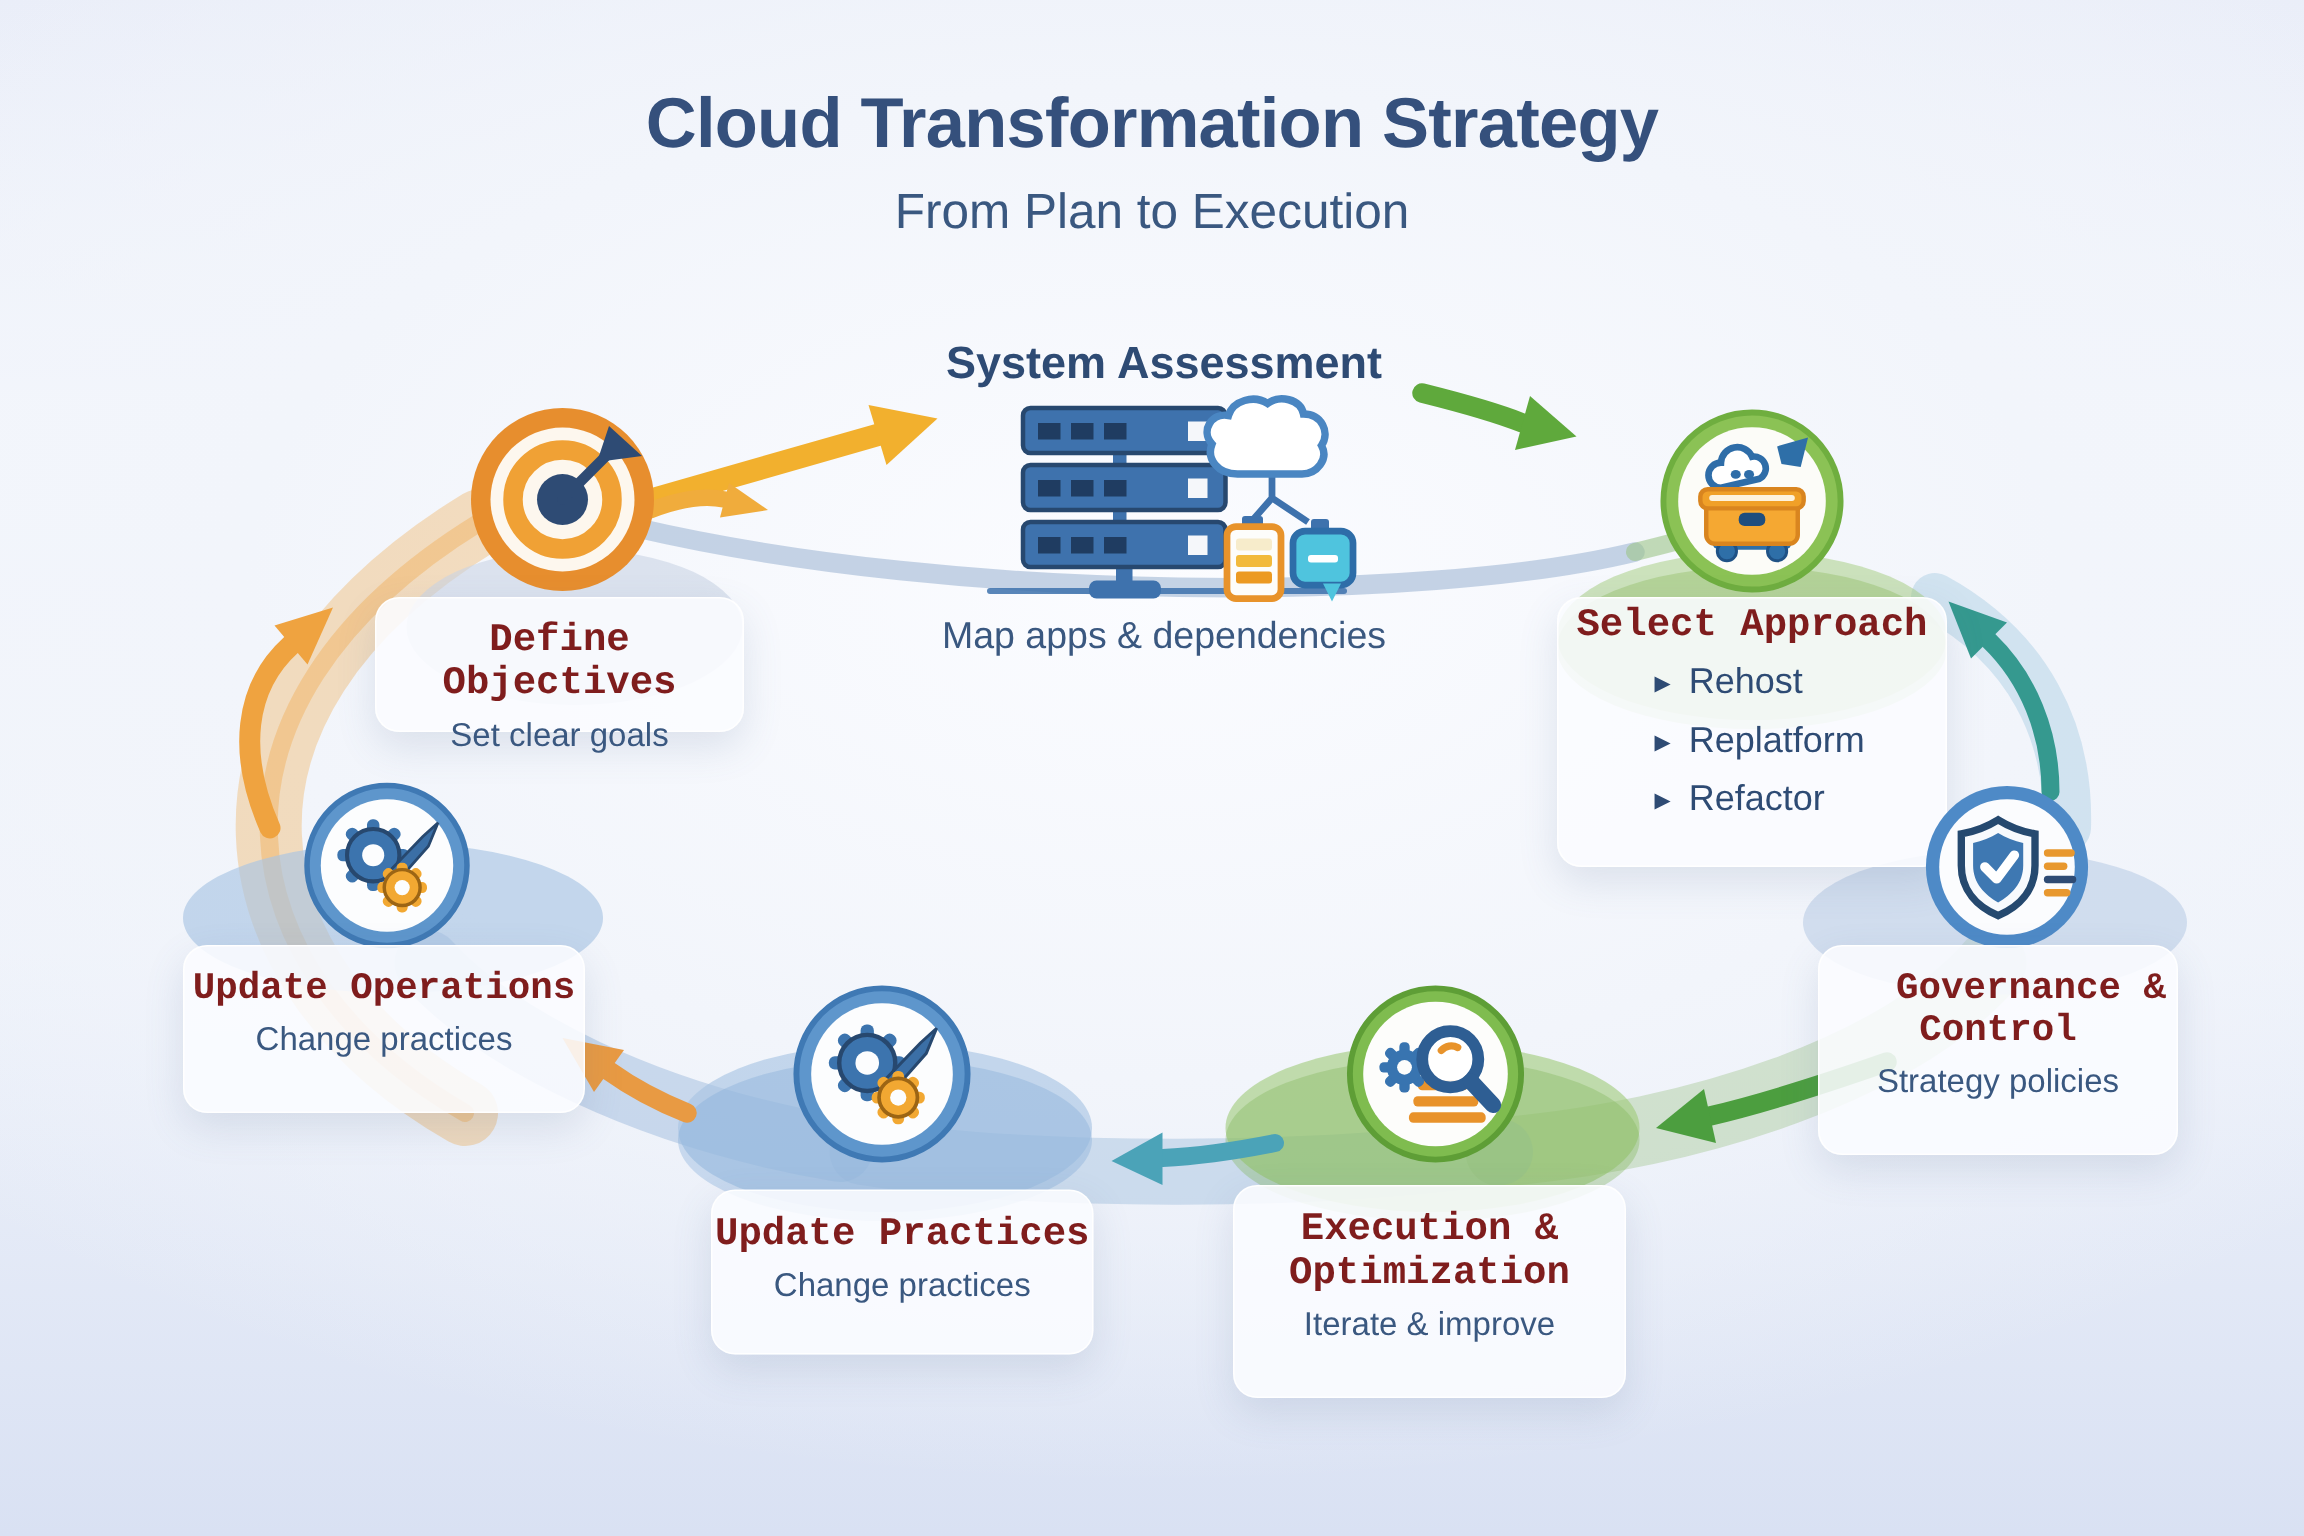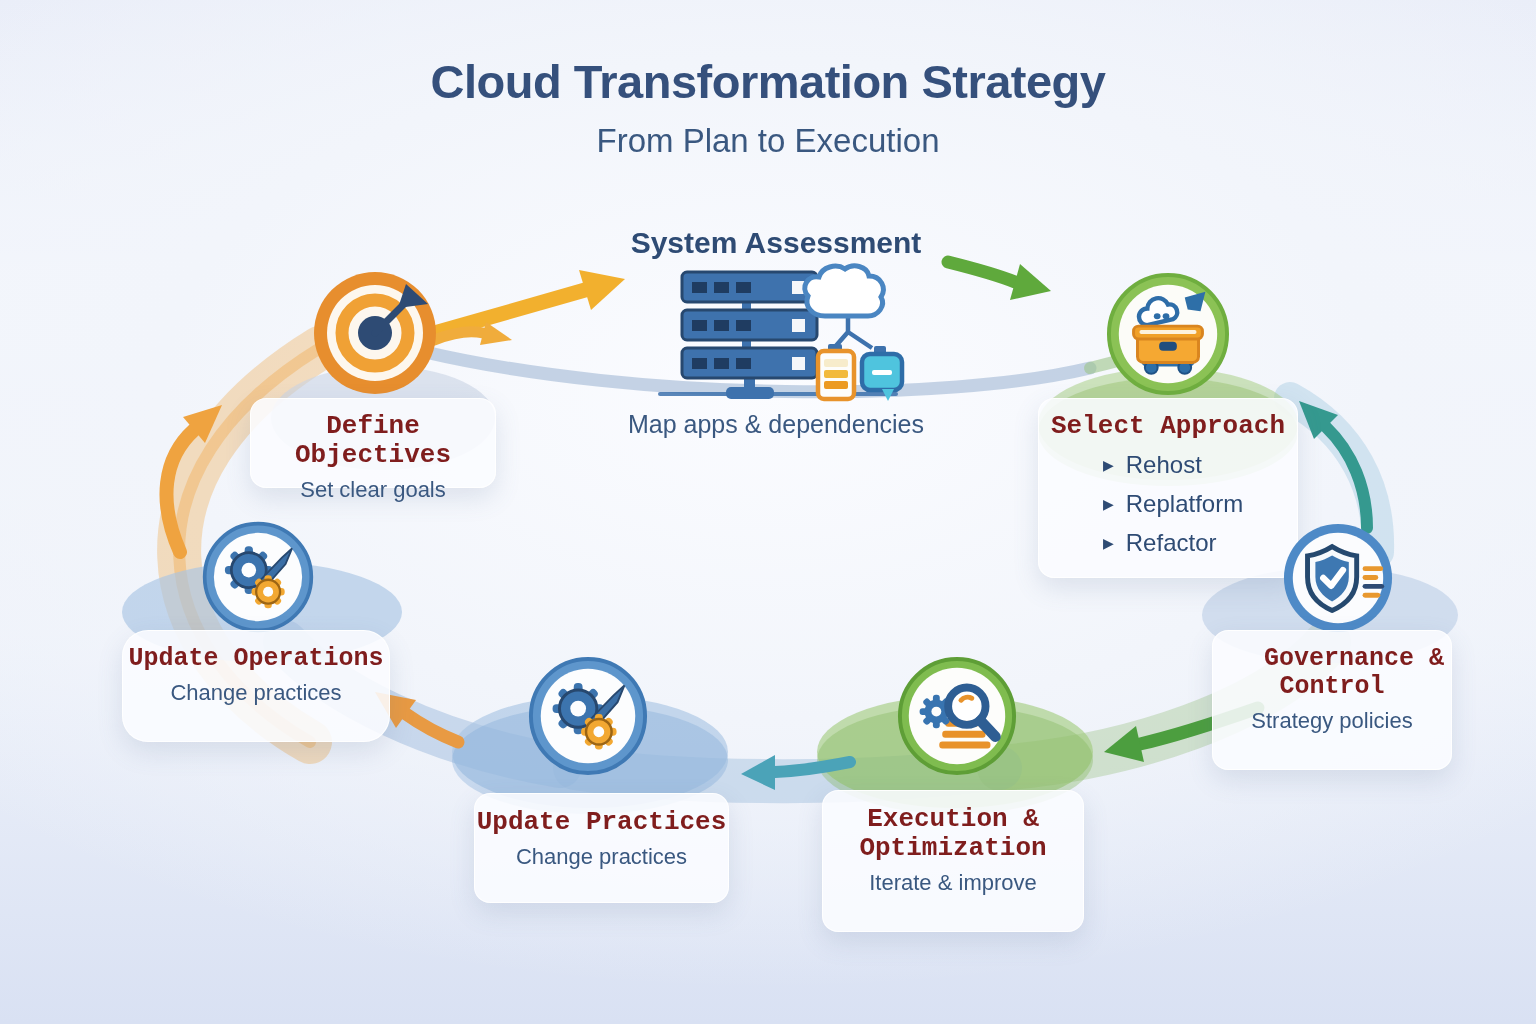--- a/index.html
+++ b/index.html
@@ -170,21 +170,21 @@
   <ellipse cx="52" cy="45" rx="3.4" ry="3" fill="#2e6da8"></ellipse>
   <ellipse cx="61" cy="45" rx="3.4" ry="3" fill="#2e6da8"></ellipse>
   <rect x="36" y="84" width="54" height="12" rx="5" fill="#2e6fa8"></rect>
   <circle cx="46" cy="97" r="6.5" fill="#2e6fa8" stroke="#1f5286" stroke-width="2"></circle>
   <circle cx="80" cy="97" r="6.5" fill="#2e6fa8" stroke="#1f5286" stroke-width="2"></circle>
   <rect x="32" y="62" width="62" height="30" rx="6" fill="#f5a832" stroke="#d9851f" stroke-width="3"></rect>
   <rect x="28" y="55" width="70" height="13" rx="5" fill="#f0a028" stroke="#d9851f" stroke-width="3"></rect>
   <rect x="34" y="59" width="58" height="4" rx="2" fill="#fdf2dd"></rect>
   <rect x="54" y="71" width="18" height="9" rx="4" fill="#1f4e7e"></rect>
 </svg>
-<div class="abs card" style="left:1038px;top:398px;width:260px;height:180px;padding-top:13px;">
+<div class="abs card" style="left:1038px;top:398px;width:260px;height:180px;padding-top:3px;">
   <div class="node-title">Select Approach</div>
   <ul class="bullets">
     <li>
         <span class="marker">▶</span>
         <span>Rehost</span>
       </li>
     <li>
         <span class="marker">▶</span>
         <span>Replatform</span>
       </li>
@@ -283,16 +283,16 @@
   <polygon points="62,68 88,41 99,31 92,48 69,74" fill="#3b6fa6" stroke="#27486f" stroke-width="2"></polygon>
   <g>
     <rect x="55" y="74" width="36" height="8" rx="3.5" fill="#f2a832"></rect>
     <rect x="69" y="60" width="8" height="36" rx="3.5" fill="#f2a832"></rect>
     <rect x="55" y="74" width="36" height="8" rx="3.5" fill="#f2a832" transform="rotate(45 73 78)"></rect>
     <rect x="55" y="74" width="36" height="8" rx="3.5" fill="#f2a832" transform="rotate(-45 73 78)"></rect>
     <circle cx="73" cy="78" r="13" fill="#f2a832" stroke="#9c6514" stroke-width="2.5"></circle>
     <circle cx="73" cy="78" r="5.5" fill="#fcfdfe"></circle>
   </g>
 </svg>
-<div class="abs card" style="left:122px;top:630px;width:268px;height:112px;padding-top:14px;border-radius:26px;">
+<div class="abs card" style="left:122px;top:630px;width:268px;height:112px;padding-top:14px;">
   <div class="node-title" style="font-size:25px;">Update Operations</div>
   <div class="node-sub">Change practices</div>
 </div>
 
 </body></html>

